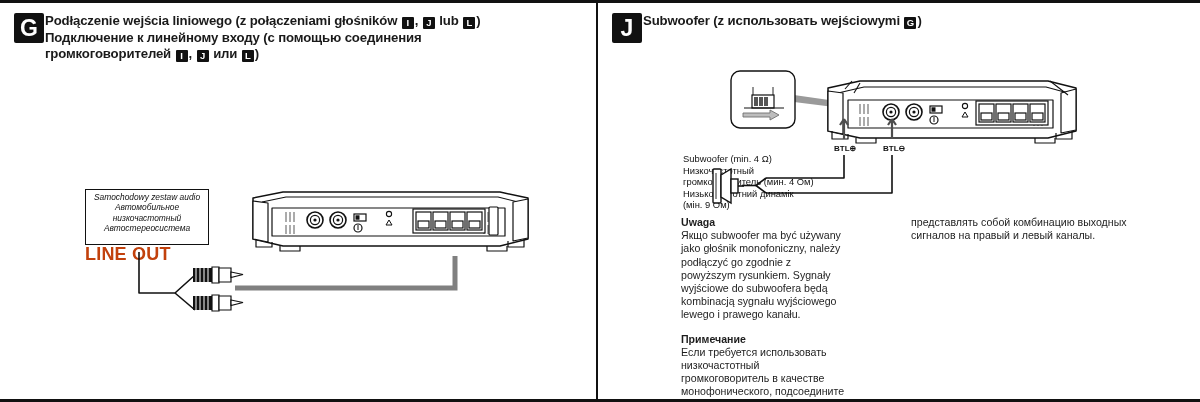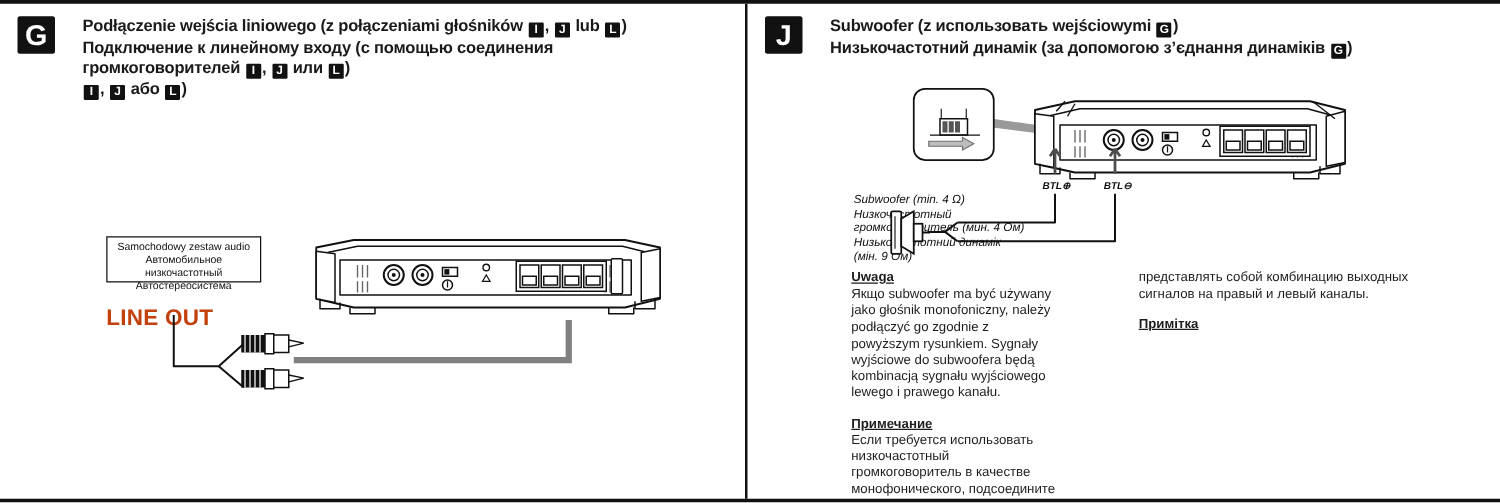--- a/index.html
+++ b/index.html
@@ -55,21 +55,21 @@
     line-height: 1;
     border-radius: 2px;
   }
   .badge-lg {
     width: 30px;
     height: 30px;
     font-size: 23px;
     flex: 0 0 auto;
   }
   .head-lines {
-    margin-left: 22px;
+    margin-left: 1px;
     font-size: 13.2px;
     font-weight: bold;
     line-height: 16.6px;
     letter-spacing: -0.15px;
   }
   .ibadge {
     display: inline-flex;
     align-items: center;
     justify-content: center;
     background: #111;
@@ -84,47 +84,47 @@
     border-radius: 1px;
   }
 
   
   .txt {
     position: absolute;
     font-size: 10.6px;
     line-height: 13.2px;
     color: #1d1d1d;
   }
-  .txt .bold { font-weight: bold; display: block; text-decoration: underline; }
+  .txt .bold { font-weight: bold; display: block; }
   .txt p { margin: 0; }
   .txt .gap { height: 11px; }
 
   .lbl-small {
     position: absolute;
     font-size: 9.4px;
     line-height: 11.6px;
     color: #111;
-    font-style: italic;
   }
 
   
   #stereo-box {
     position: absolute;
     left: 85px;
     top: 186px;
     width: 124px;
-    height: 37px;
+    height: 56px;
     border: 1.6px solid #111;
     background: #fff;
     box-sizing: border-box;
     text-align: center;
     font-size: 8.4px;
     line-height: 10.4px;
     padding-top: 2px;
     color: #111;
+    font-style: italic;
   }
   #line-out {
     position: absolute;
     left: 85px;
     top: 241px;
     font-size: 18px;
     font-weight: bold;
     letter-spacing: 0.2px;
     color: #c2410c;
   }
@@ -144,21 +144,20 @@
   <div class="divider"></div>
 
   <div class="panel" id="panel-left">
 
     <div class="head" style="left:14px; top:10px; width:570px;">
       <span class="sqbadge badge-lg">G</span>
       <div class="head-lines">
         <div><span>Podłączenie wejścia liniowego (z połączeniami głośników </span><span class="ibadge">I</span><span>, </span><span class="ibadge">J</span><span> lub </span><span class="ibadge">L</span><span>)</span></div>
         <div>Подключение к линейному входу (с помощью соединения</div>
         <div><span>громкоговорителей </span><span class="ibadge">I</span><span>, </span><span class="ibadge">J</span><span> или </span><span class="ibadge">L</span><span>)</span></div>
-        <div><span class="ibadge">I</span><span>, </span><span class="ibadge">J</span><span> або </span><span class="ibadge">L</span><span>)</span></div>
       </div>
     </div>
 
     <div id="stereo-box">
       <div>Samochodowy zestaw audio</div>
       <div>Автомобильное</div>
       <div>низкочастотный</div>
       <div>Автостереосистема</div>
     </div>
 
@@ -280,21 +279,20 @@
       </g>
     </svg>
   </div>
 
   <div class="panel" id="panel-right">
 
     <div class="head" style="left:14px; top:10px; width:590px;">
       <span class="sqbadge badge-lg">J</span>
       <div class="head-lines">
         <div><span>Subwoofer (z использовать wejściowymi </span><span class="ibadge">G</span><span>)</span></div>
-        <div><span>Низькочастотний динамік (за допомогою з’єднання динаміків </span><span class="ibadge">G</span><span>)</span></div>
       </div>
     </div>
 
     <div class="lbl-small" style="left:148px; top:77px; width:46px; text-align:center; font-size:7.6px; font-weight:bold; letter-spacing:0.3px;">LPF</div>
     <div class="lbl-small" style="left:148px; top:86px; width:46px; text-align:center; font-size:6px;">
       <span>80Hz</span>
     </div>
     <div class="lbl-small" style="left:139px; top:97px; font-size:5.6px; font-weight:bold;">OFF</div>
     <div class="lbl-small" style="left:180px; top:97px; font-size:5.6px; font-weight:bold;">ON</div>
 
@@ -317,21 +315,20 @@
       <span class="bold">Uwaga</span>
       <p>Якщо subwoofer ma być używany jako głośnik monofoniczny, należy podłączyć go zgodnie z powyższym rysunkiem. Sygnały wyjściowe do subwoofera będą kombinacją sygnału wyjściowego lewego i prawego kanału.</p>
       <div class="gap"></div>
       <span class="bold">Примечание</span>
       <p>Если требуется использовать низкочастотный громкоговоритель в качестве монофонического, подсоедините громкоговоритель, как показано на рисунке выше. Выходные сигналы на низкочастотный громкоговоритель будут</p>
     </div>
 
     <div class="txt" style="left:313px; top:213px; width:230px;">
       <p>представлять собой комбинацию выходных сигналов на правый и левый каналы.</p>
       <div class="gap"></div>
-      <span class="bold">Примітка</span>
     </div>
 
     <svg class="svg-layer" width="602" height="402" viewBox="0 0 602 402">
 
       <g fill="#9a9a9a" stroke="none">
         <path d="M196 92 L252 100 L252 106 L196 99 Z"></path>
       </g>
 
       <g fill="#fff" stroke="#111" stroke-width="1.4">
         <rect x="133" y="68" width="64" height="57" rx="9"></rect>

